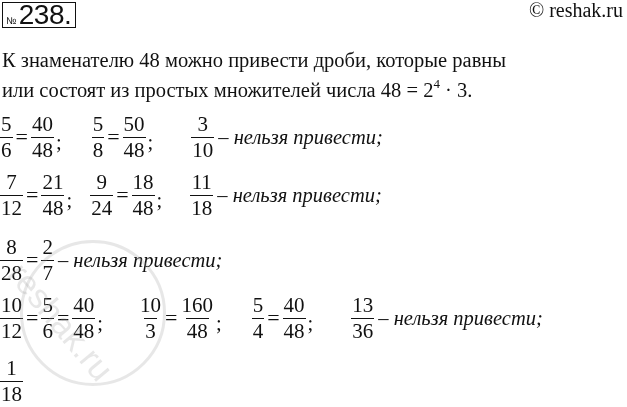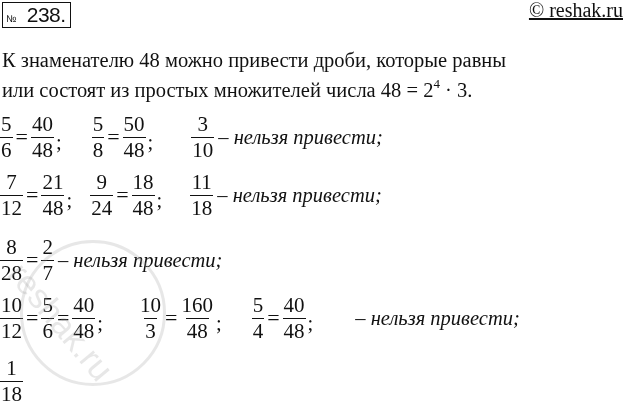--- a/index.html
+++ b/index.html
@@ -8,23 +8,23 @@
     font-family: "Liberation Serif", "DejaVu Serif", serif;
     color:#111111;
   }
   .num-box {
     position:absolute; left:2px; top:2px; height:24px;
     border:1.5px solid #111; padding:0 4px 0 3px;
     display:flex; align-items:baseline;
     font-family: "Liberation Sans", "DejaVu Sans", sans-serif;
   }
   .num-box .no { font-size:10px; margin-right:2px; }
-  .num-box .val { font-size:21px; line-height:24px; letter-spacing:-0.5px;margin-left:8px; }
+  .num-box .val { font-size:28px; line-height:24px; letter-spacing:-0.5px; }
   .site {
-    position:absolute; right:4px; top:-1px; font-size:20px;text-decoration:underline;
+    position:absolute; right:4px; top:-1px; font-size:20px;
   }
   .line {
     position:absolute; left:2px; font-size:20.5px; white-space:nowrap;margin-top:12px;
   }
   .row {
     position:absolute; left:0; height:54px; display:flex; align-items:center; white-space:nowrap;
     font-size:20.5px;
   }
   .frac {
     display:inline-flex; flex-direction:column; align-items:center; vertical-align:middle;
@@ -167,20 +167,24 @@
       <span class="n">5</span>
       <span class="d">4</span>
     </span>
   <span class="op">=</span>
   <span class="frac">
       <span class="n">40</span>
       <span class="d">48</span>
     </span>
   <span class="semi">;</span>
   <span class="gap" style="width:38px"></span>
+  <span class="frac">
+      <span class="n">13</span>
+      <span class="d">36</span>
+    </span>
   <span class="txt">– нельзя привести;</span>
 </div>
 
 <div class="row" style="top:354px">
   <span class="frac">
       <span class="n">1</span>
       <span class="d">18</span>
     </span>
 </div>
 

